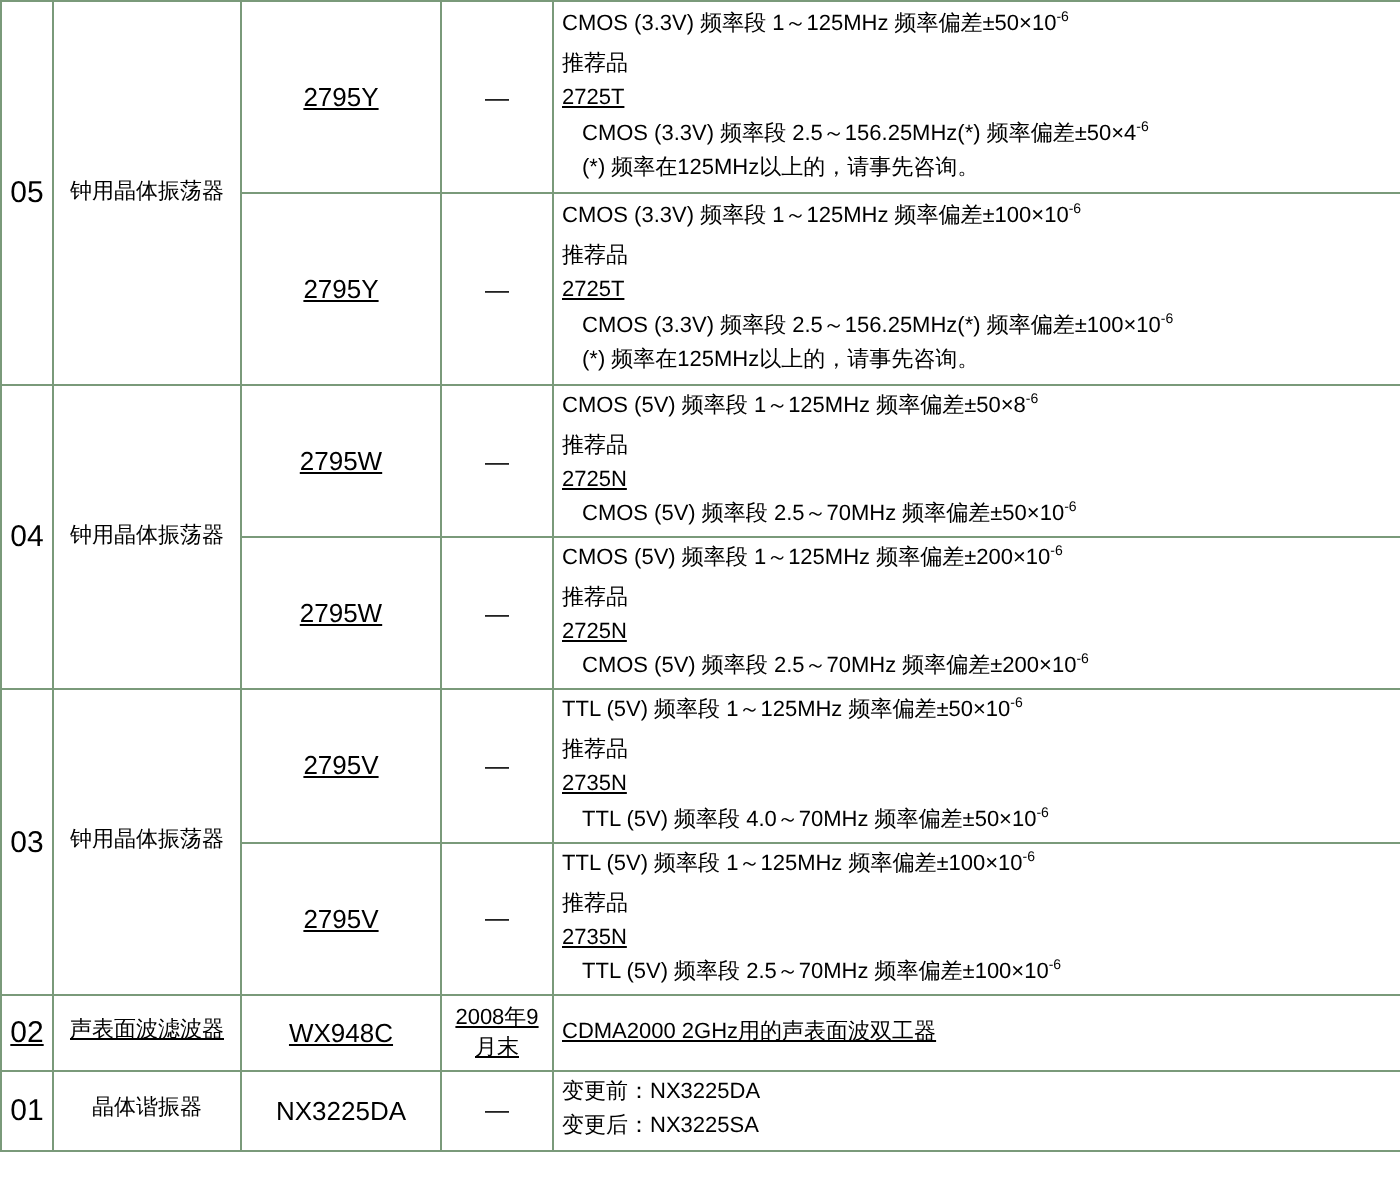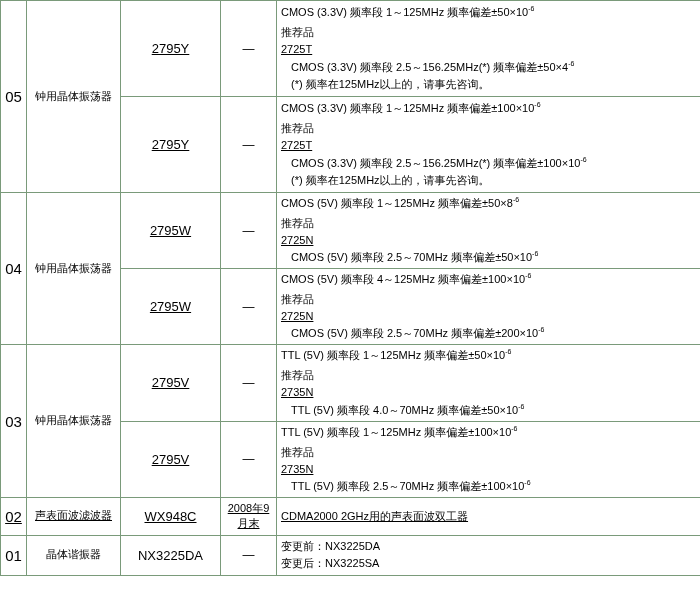--- a/index.html
+++ b/index.html
@@ -113,21 +113,21 @@
             <div class="desc-line"><span class="rec-model">2725N</span></div>
             <div class="desc-line indent"><span>CMOS (5V)  频率段 2.5～70MHz  频率偏差±50×10</span><sup>-6</sup></div>
           </div>
         </td>
       </tr>
       <tr style="height: 72px;">
         <td class="col-model"><span class="model-link">2795W</span></td>
         <td class="col-date dash">—</td>
         <td class="col-desc">
           <div class="desc-block">
-            <div class="desc-line"><span>CMOS (5V)  频率段 4～125MHz  频率偏差±100×10</span><sup>-6</sup></div>
+            <div class="desc-line"><span>CMOS (5V)  频率段 1～125MHz  频率偏差±200×10</span><sup>-6</sup></div>
             <div class="desc-line rec-head"><span>推荐品</span></div>
             <div class="desc-line"><span class="rec-model">2725N</span></div>
             <div class="desc-line indent"><span>CMOS (5V)  频率段 2.5～70MHz  频率偏差±200×10</span><sup>-6</sup></div>
           </div>
         </td>
       </tr>
       <tr style="height: 72px;">
         <td class="col-no" rowspan="2">03</td>
         <td class="col-name" rowspan="2">钟用晶体振荡器</td>
         <td class="col-model"><span class="model-link">2795V</span></td>

